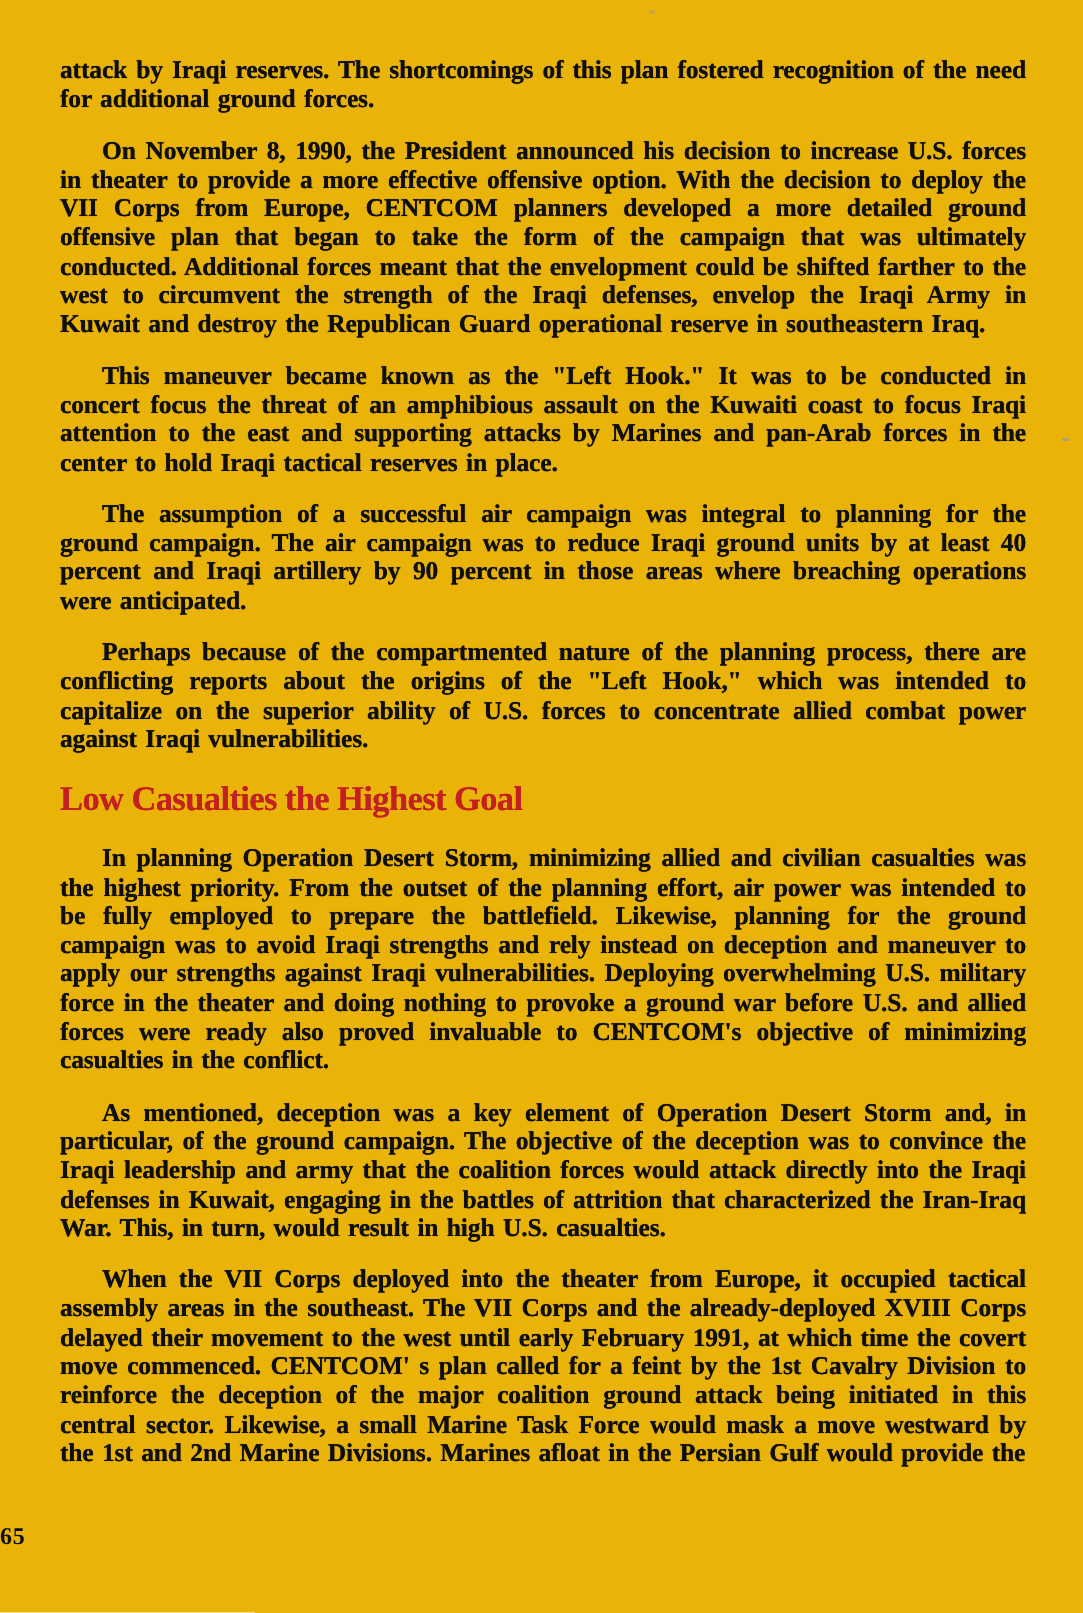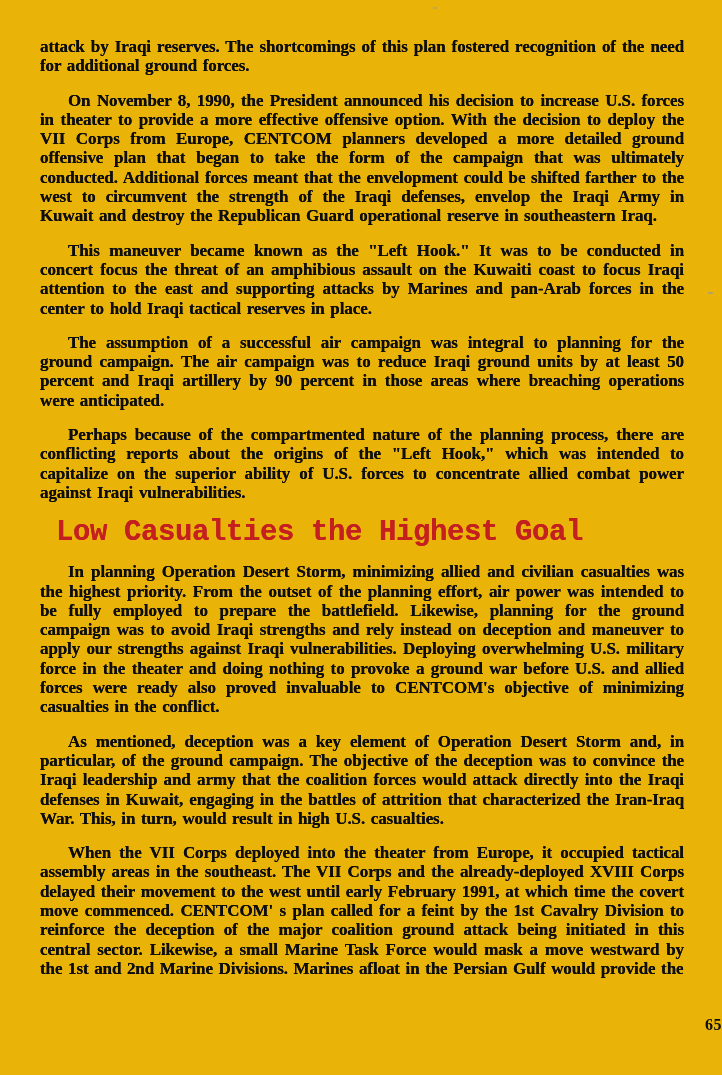--- a/index.html
+++ b/index.html
@@ -24,34 +24,33 @@
     font-size: 17px;
     line-height: 19.3px;
     text-align: justify;
     margin: 0 0 15px 0;
     letter-spacing: -0.1px;
     word-spacing: 1.5px;
     text-shadow: 0 0 0.45px currentColor; 
   }
   p.indent { text-indent: 28px; }
   h1.section-heading {
-    font-size: 29px;
+    font-size: 23px;
     line-height: 28px;
-    margin: 17px 0 15px 16px;
+    margin: 17px 0 15px 0;
     letter-spacing: -0.4px;
     font-weight: 700;
     text-shadow: 0 0 0.4px currentColor;
-    font-family: Liberation Mono, monospace;
   }
   .page-number {
     position: absolute;
     top: 1016px;
     left: 0;
     width: 722px;
-    text-align: right;
+    text-align: left;
     font-size: 16px;
     font-weight: 700;
     letter-spacing: 0.5px;
   }
   .speck {
     position: absolute;
     background: #9a9a9a;
     border-radius: 1px;
   }
   .speck-top    { left: 433px; top: 7px;   width: 4px; height: 2px; opacity: .55; }
@@ -66,21 +65,21 @@
   <div class="speck speck-right"></div>
 
   <div class="text-block">
 
     <p class="body">attack by Iraqi reserves. The shortcomings of this plan fostered recognition of the need for additional ground forces.</p>
 
     <p class="body indent">On November 8, 1990, the President announced his decision to increase U.S. forces in theater to provide a more effective offensive option. With the decision to deploy the VII Corps from Europe, CENTCOM planners developed a more detailed ground offensive plan that began to take the form of the campaign that was ultimately conducted. Additional forces meant that the envelopment could be shifted farther to the west to circumvent the strength of the Iraqi defenses, envelop the Iraqi Army in Kuwait and destroy the Republican Guard operational reserve in southeastern Iraq.</p>
 
     <p class="body indent">This maneuver became known as the "Left Hook." It was to be conducted in concert focus the threat of an amphibious assault on the Kuwaiti coast to focus Iraqi attention to the east and supporting attacks by Marines and pan-Arab forces in the center to hold Iraqi tactical reserves in place.</p>
 
-    <p class="body indent">The assumption of a successful air campaign was integral to planning for the ground campaign. The air campaign was to reduce Iraqi ground units by at least 50 percent and Iraqi artillery by 90 percent in those areas where breaching operations were anticipated.</p>
+    <p class="body indent">The assumption of a successful air campaign was integral to planning for the ground campaign. The air campaign was to reduce Iraqi ground units by at least 40 percent and Iraqi artillery by 90 percent in those areas where breaching operations were anticipated.</p>
 
     <p class="body indent">Perhaps because of the compartmented nature of the planning process, there are conflicting reports about the origins of the "Left Hook," which was intended to capitalize on the superior ability of U.S. forces to concentrate allied combat power against Iraqi vulnerabilities.</p>
 
     <h1 class="section-heading" style="color: rgb(196, 32, 32);">Low Casualties the Highest Goal</h1>
 
     <p class="body indent">In planning Operation Desert Storm, minimizing allied and civilian casualties was the highest priority. From the outset of the planning effort, air power was intended to be fully employed to prepare the battlefield. Likewise, planning for the ground campaign was to avoid Iraqi strengths and rely instead on deception and maneuver to apply our strengths against Iraqi vulnerabilities. Deploying overwhelming U.S. military force in the theater and doing nothing to provoke a ground war before U.S. and allied forces were ready also proved invaluable to CENTCOM's objective of minimizing casualties in the conflict.</p>
 
     <p class="body indent">As mentioned, deception was a key element of Operation Desert Storm and, in particular, of the ground campaign. The objective of the deception was to convince the Iraqi leadership and army that the coalition forces would attack directly into the Iraqi defenses in Kuwait, engaging in the battles of attrition that characterized the Iran-Iraq War. This, in turn, would result in high U.S. casualties.</p>
 
     <p class="body indent">When the VII Corps deployed into the theater from Europe, it occupied tactical assembly areas in the southeast. The VII Corps and the already-deployed XVIII Corps delayed their movement to the west until early February 1991, at which time the covert move commenced. CENTCOM' s plan called for a feint by the 1st Cavalry Division to reinforce the deception of the major coalition ground attack being initiated in this central sector. Likewise, a small Marine Task Force would mask a move westward by the 1st and 2nd Marine Divisions. Marines afloat in the Persian Gulf would provide the</p>

